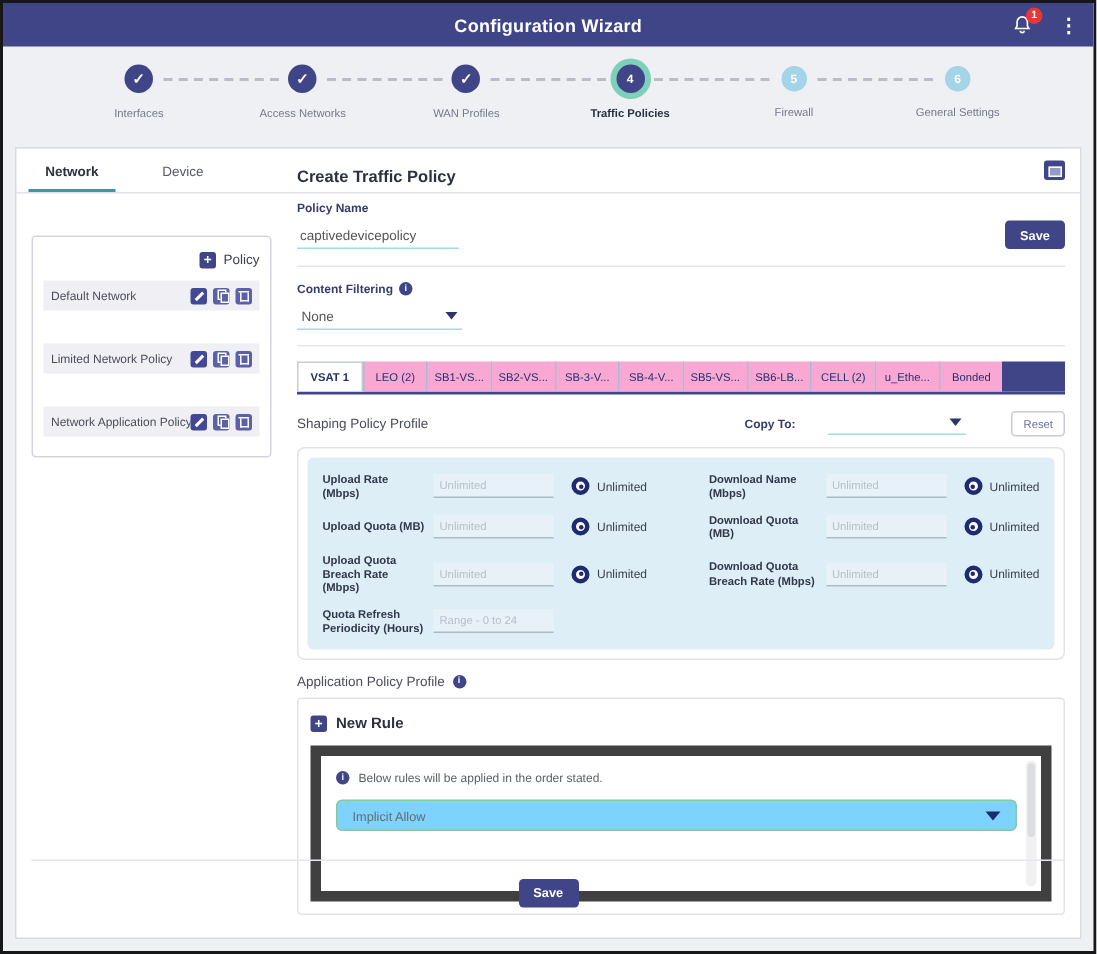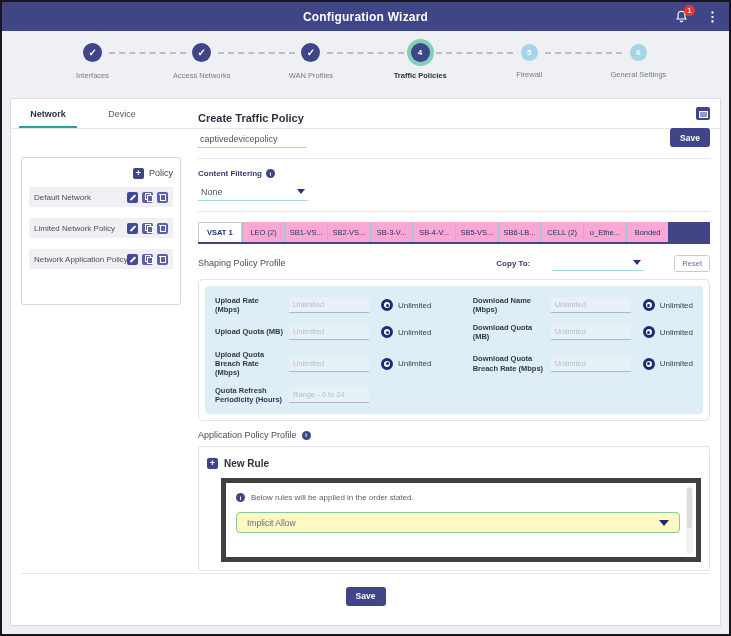--- a/index.html
+++ b/index.html
@@ -49,21 +49,21 @@
                 border:1px solid #fff; background:#9599c6; }
 
   
   .left-panel { position:absolute; left:10px; top:58px; width:160px; height:148px;
                 border:1px solid #d4d5de; border-radius:3px; background:#fff; padding:7px; }
   .add-policy { display:flex; align-items:center; justify-content:flex-end; gap:5px; height:16px;
                 cursor:pointer; margin-bottom:6px; }
   .plus-sq { width:11px; height:11px; background:#3f4587; border-radius:2px; color:#fff; font-size:9px;
              font-weight:bold; display:flex; align-items:center; justify-content:center; line-height:1; }
   .add-policy-label { font-size:9px; color:#3a3f55; }
-  .p-row { display:flex; align-items:center; height:20px; background:#f0f0f4; margin-bottom:11px;
+  .p-row { display:flex; align-items:center; height:20px; background:#f0f0f4; margin-bottom:22px;
            padding:0 5px; }
   .p-name { flex:1; font-size:8px; color:#4a4e5a; white-space:nowrap; overflow:hidden; }
   .icon-btns { display:flex; gap:4px; }
   .icon-sq { width:11px; height:11px; border-radius:2px; position:relative; cursor:pointer; }
   .ic-edit { background:#424896; }
   .ic-edit::before { content:""; position:absolute; left:4.6px; top:2px; width:1.8px; height:7px;
                      background:#fff; transform:rotate(45deg); }
   .ic-copy { background:#5b61a8; }
   .ic-copy::before { content:""; position:absolute; left:2.5px; top:1.8px; width:4px; height:5px; border:1px solid #fff; }
   .ic-copy::after  { content:""; position:absolute; left:4.6px; top:3.8px; width:4px; height:5px;
@@ -129,25 +129,25 @@
            background:#fff; flex:none; cursor:pointer; }
   .radio::after { content:""; position:absolute; left:1.5px; top:1.5px; width:3px; height:3px;
                   border-radius:50%; background:#1e2b70; }
   .radio-label { font-size:8px; color:#3c4050; }
 
   
   .app-label-row { margin-top:9px; display:flex; align-items:center; gap:5px; font-size:9px; color:#4a4e5a; }
   .app-card { margin-top:6px; border:1px solid #e2e3ea; border-radius:3px; padding:8px; }
   .new-rule { display:flex; align-items:center; gap:6px; cursor:pointer; height:16px; }
   .new-rule-label { font-size:10px; font-weight:bold; color:#2c3142; }
-  .rule-panel { position:relative; margin-top:7px; border:5px solid #404040; height:84px; padding:10px 16px 0 10px;margin-left:14px; }
+  .rule-panel { position:relative; margin-top:7px; border:7px solid #404040; height:104px; padding:10px 16px 0 10px; }
   .rule-info { display:flex; align-items:center; gap:6px; }
   .rule-info-text { font-size:8px; color:#5a5f66; }
   .rule-select { margin-top:10px; height:21px; border:1.5px solid #86c89f; border-radius:4px;
-                 background:#fef9c3; display:flex; align-items:center; padding:0 10px; cursor:pointer; }
+                 background:#7dd3fc; display:flex; align-items:center; padding:0 10px; cursor:pointer; }
   .rule-select .sel-val { flex:1; font-size:8.5px; color:#666b72; }
   .caret-lg { width:0; height:0; border-left:5px solid transparent; border-right:5px solid transparent;
               border-top:6px solid #1e2b70; }
   .scrollbar { position:absolute; right:3px; top:3px; bottom:3px; width:7px; background:#f1f1f2;
                border-radius:4px; }
   .scrollbar::after { content:""; position:absolute; left:1px; right:1px; top:2px; height:58%;
                background:#dcdde1; border-radius:4px; }
 
   
   .card-footer { position:absolute; left:10px; right:10px; bottom:0; height:52px;
@@ -244,20 +244,21 @@
           <span class="icon-sq ic-edit"></span>
           <span class="icon-sq ic-copy"></span>
           <span class="icon-sq ic-trash"></span>
         </span>
       </div>
     </div>
 
     <div class="right-col">
       <div class="h-create">Create Traffic Policy</div>
 
+      <div class="f-label">Policy Name</div>
       <div class="name-row">
         <input class="u-input" type="text" value="captivedevicepolicy" style="">
         <button class="btn-save">Save</button>
       </div>
 
       <div class="divider"></div>
 
       <div class="f-label">
         <span>Content Filtering</span>
         <span class="info-dot">i</span>

